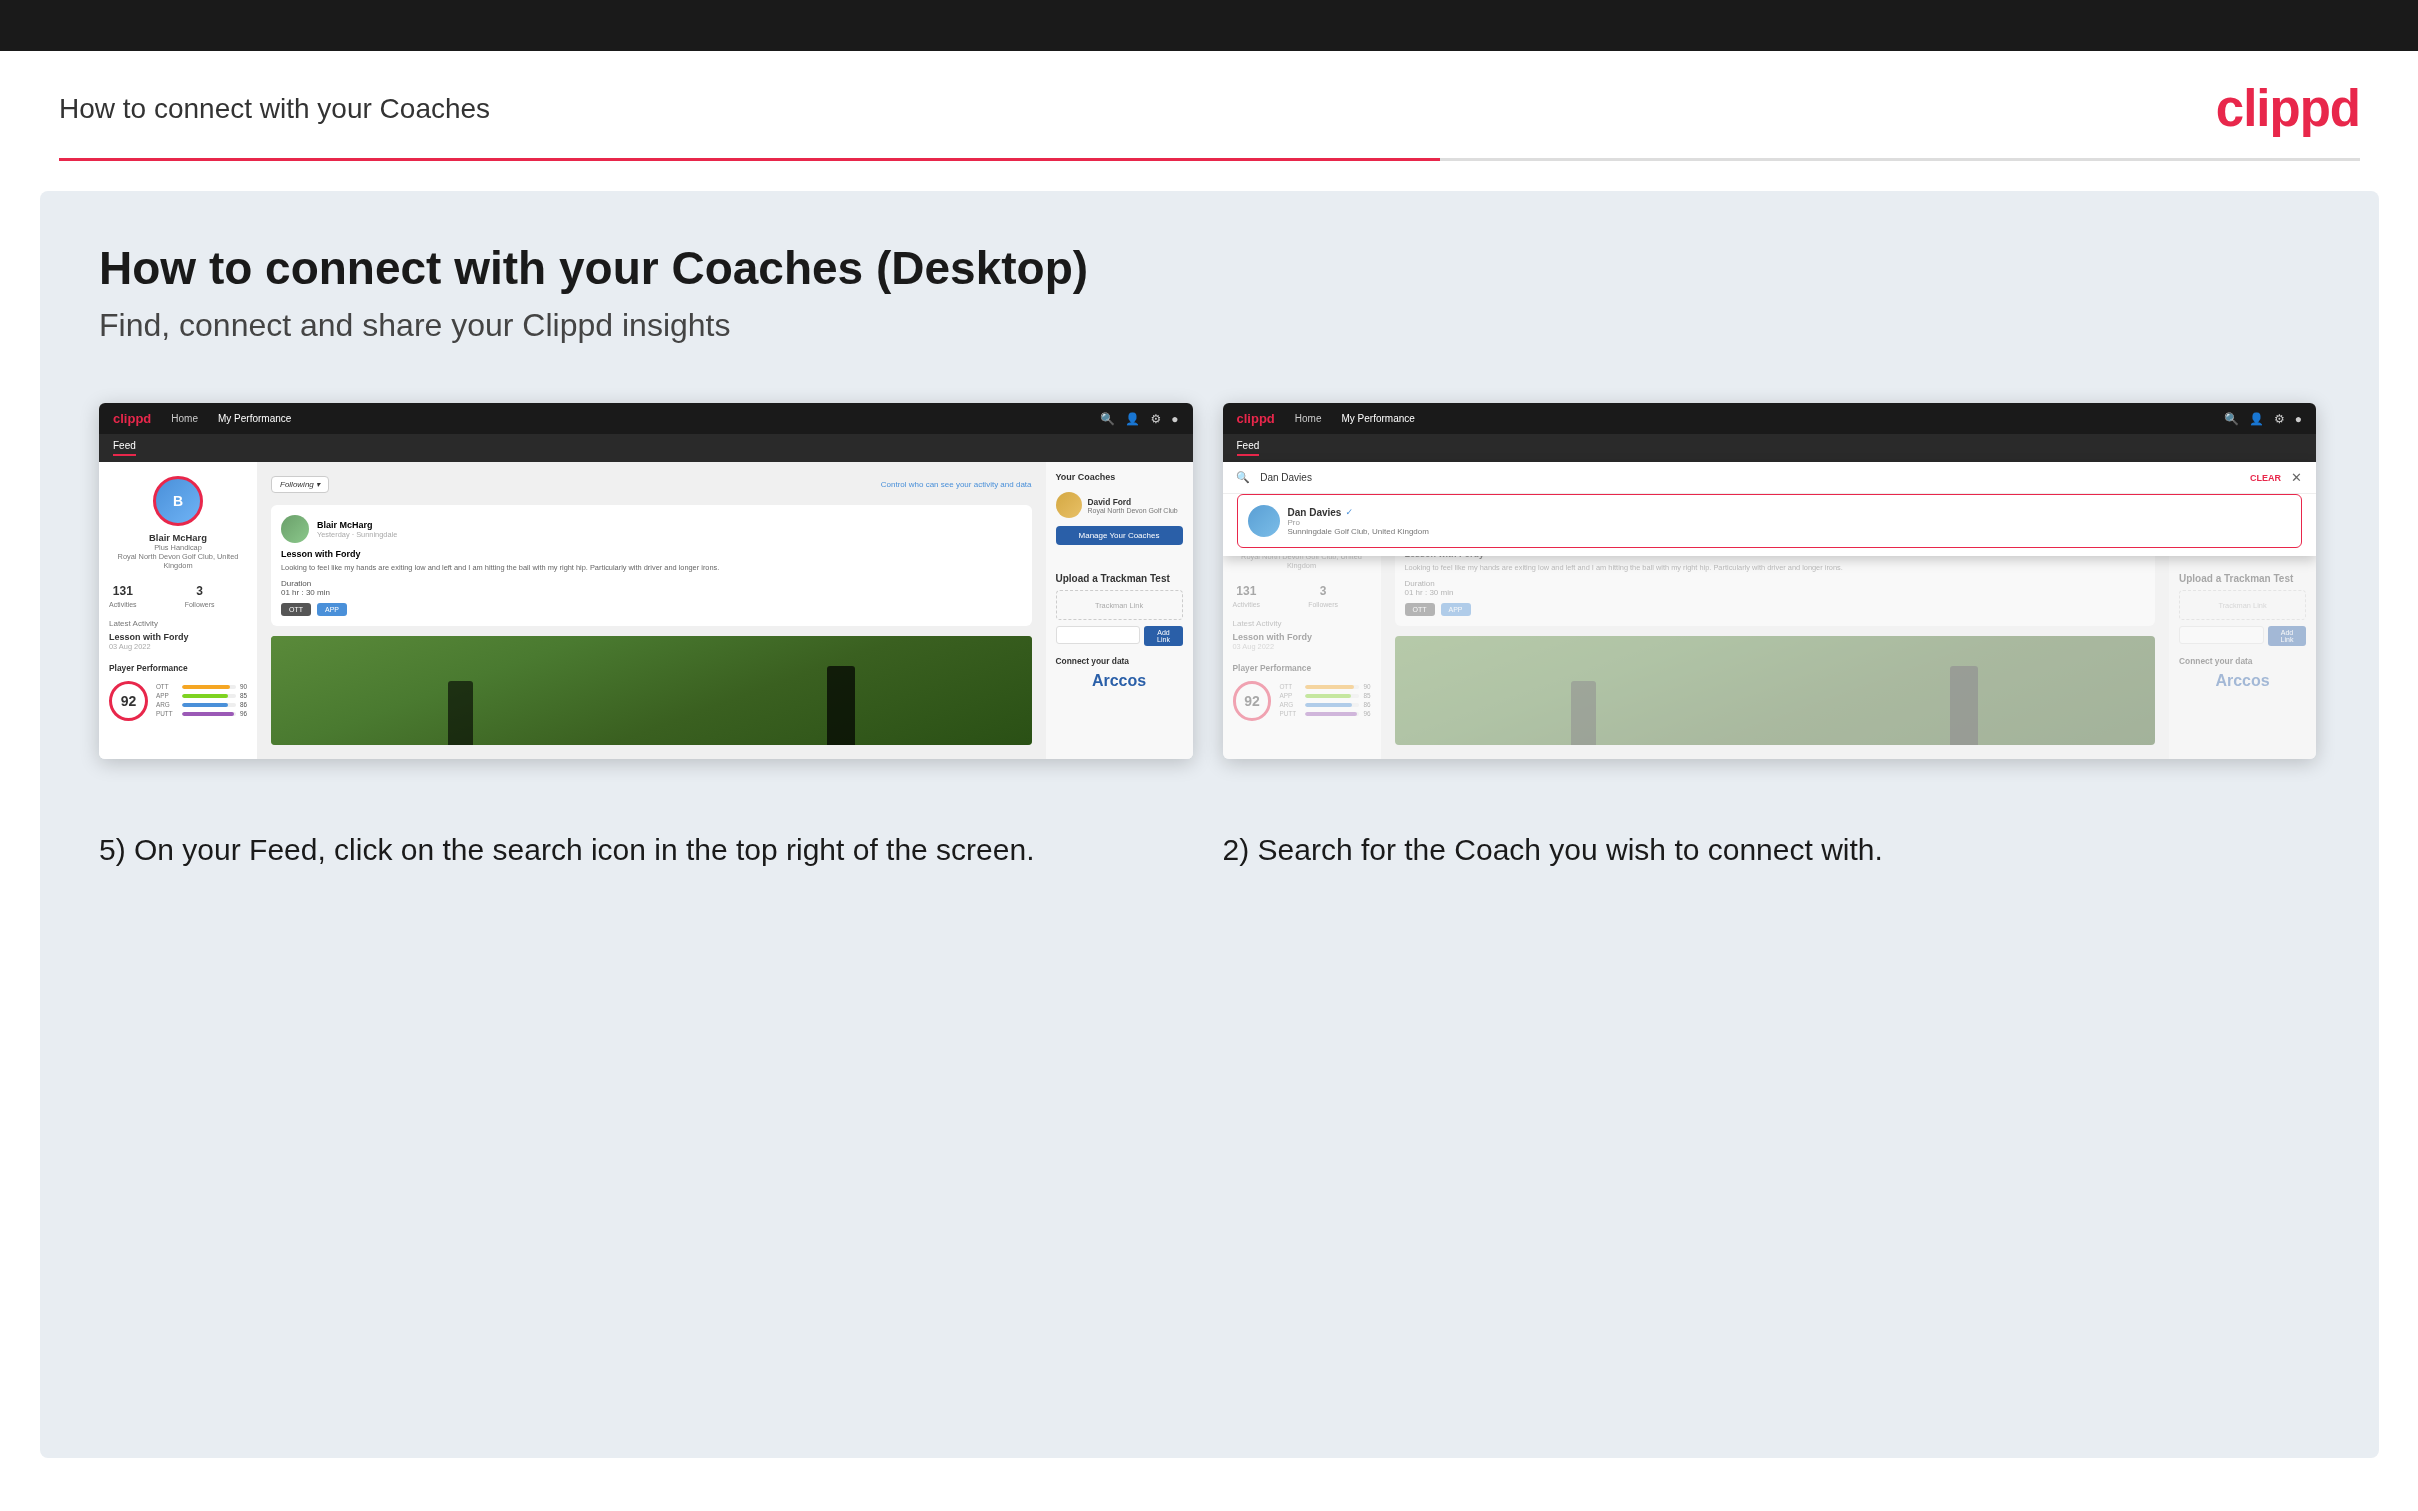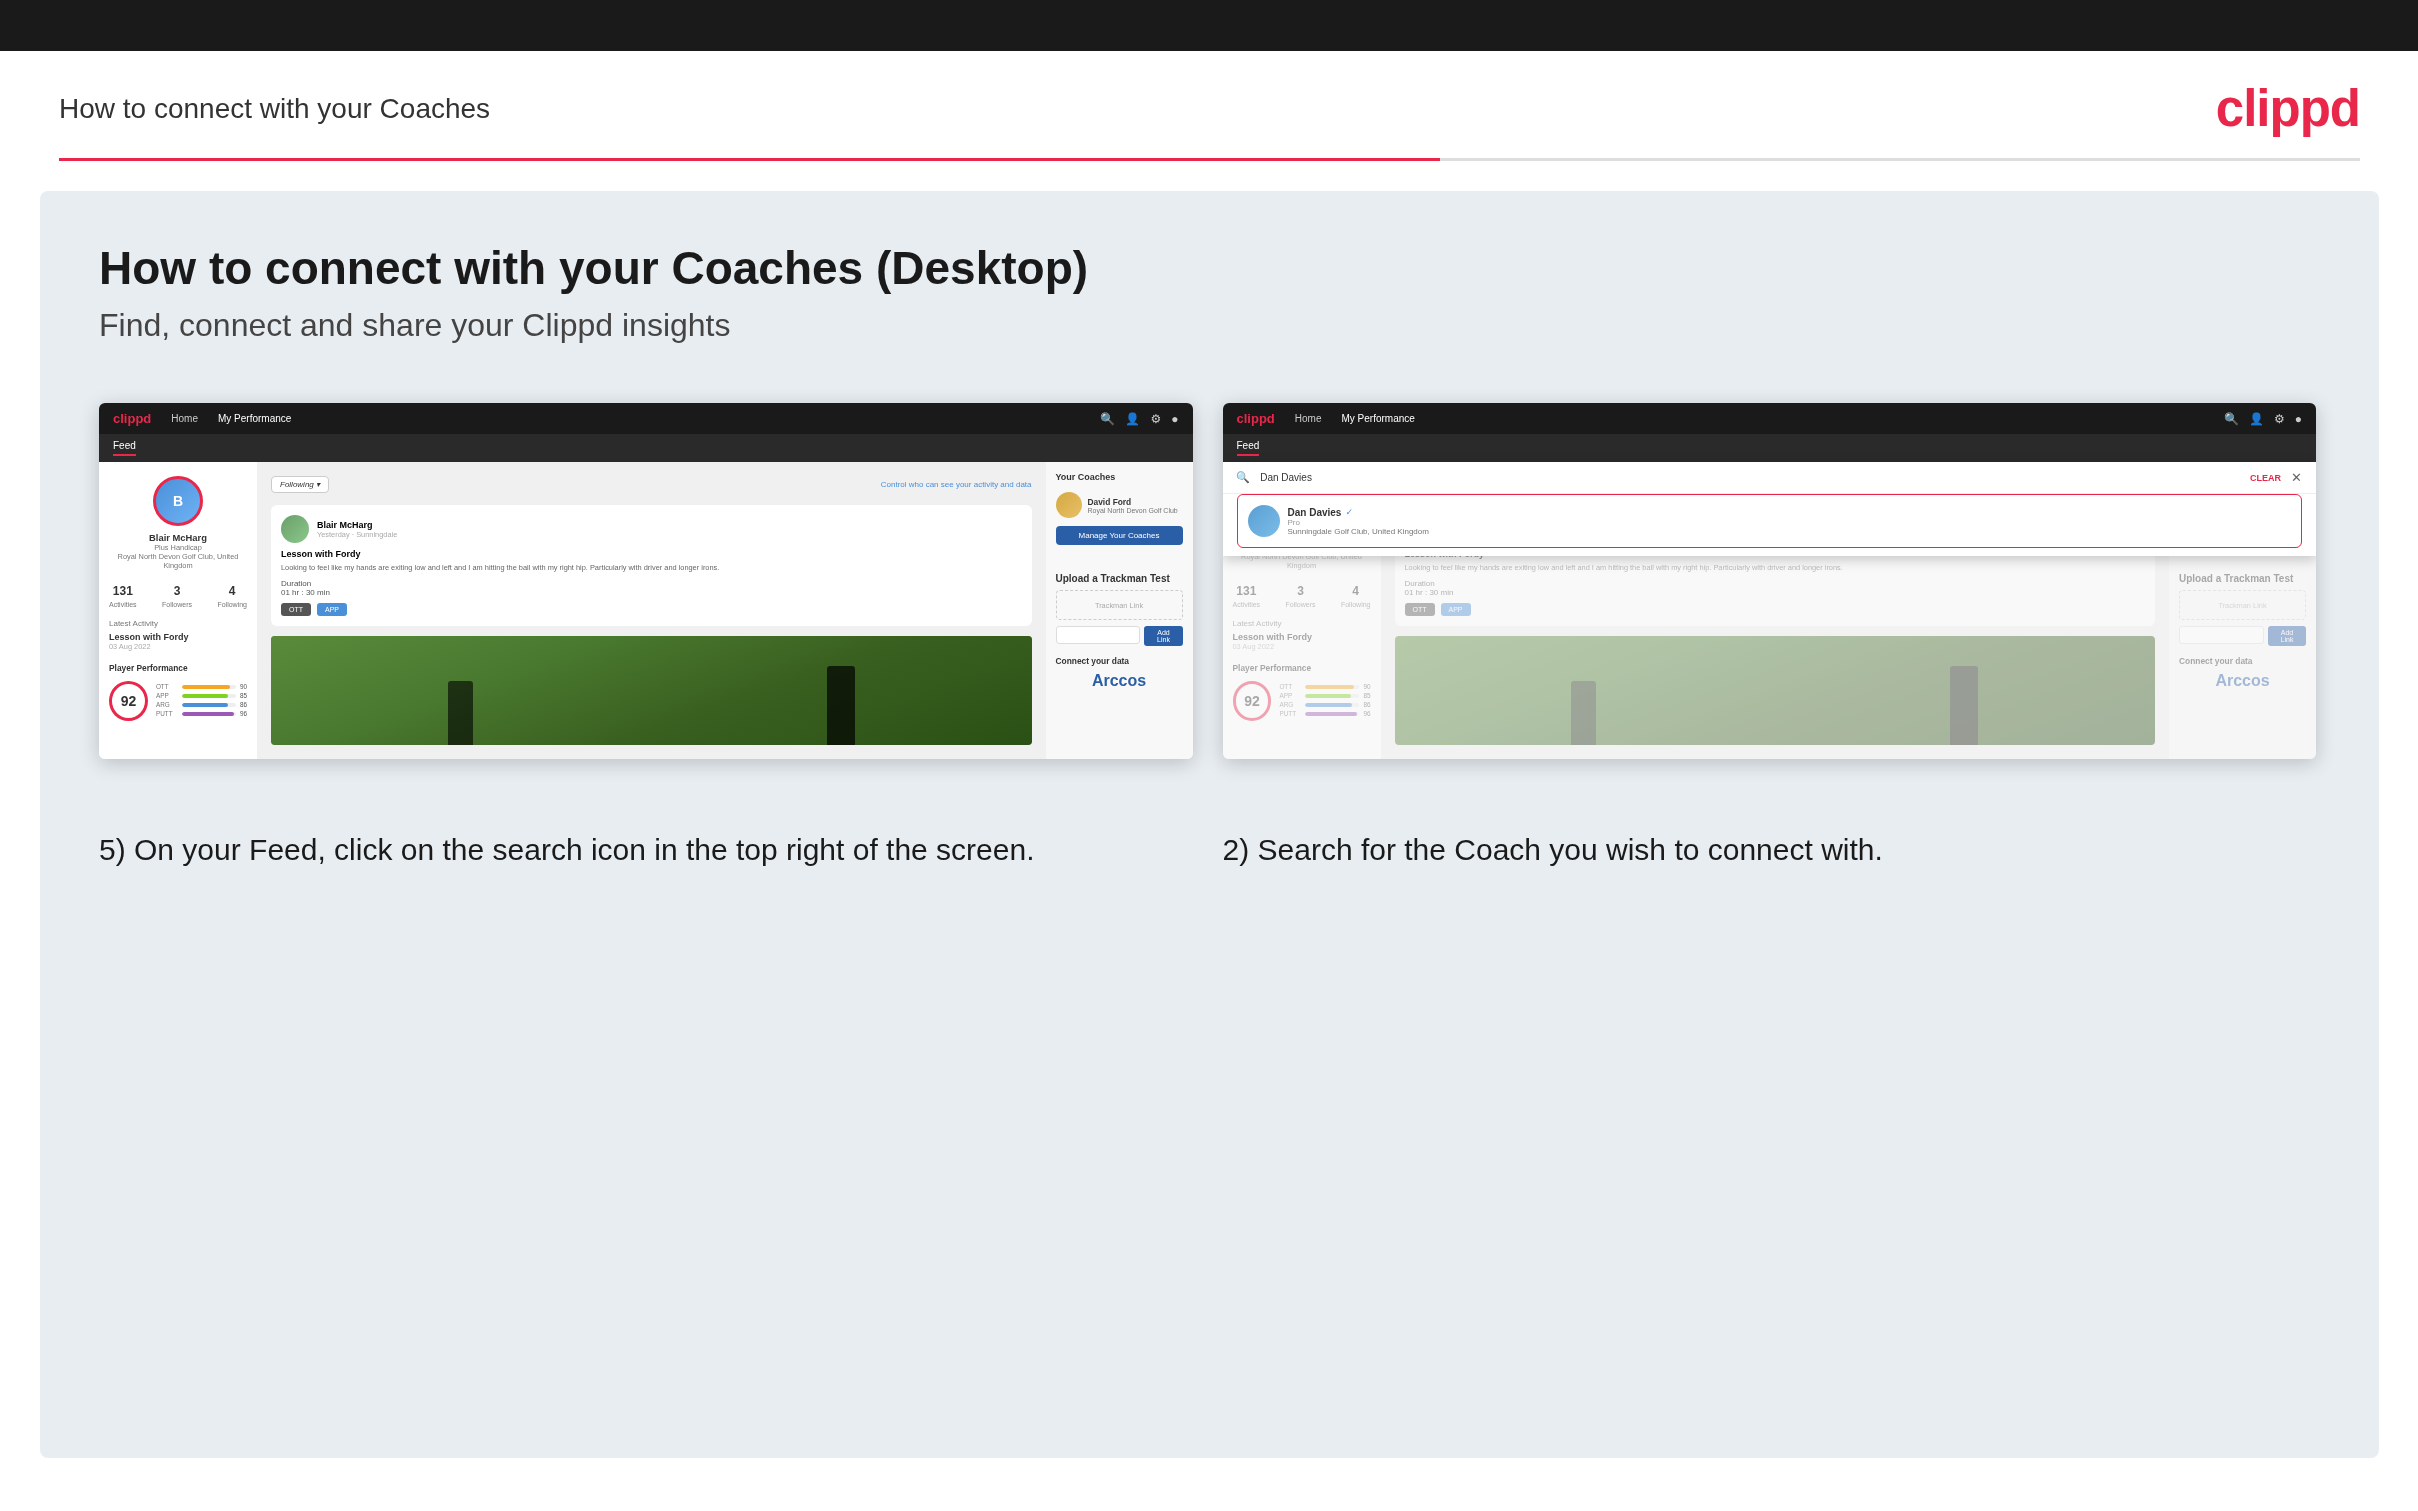--- a/index.html
+++ b/index.html
@@ -171,22 +171,22 @@
       font-size: 7.4px;
       color: #777;
     }
     .profile-club {
       font-size: 7.4px;
       color: #777;
     }
 
     .stats-row {
       display: flex;
-      justify-content: space-between;
       margin: 10px 0;
+      gap: 48px;
     }
     .stat-item {
       text-align: center;
     }
     .stat-num {
       font-size: 12px;
       font-weight: 700;
       color: #333;
       display: block;
     }

